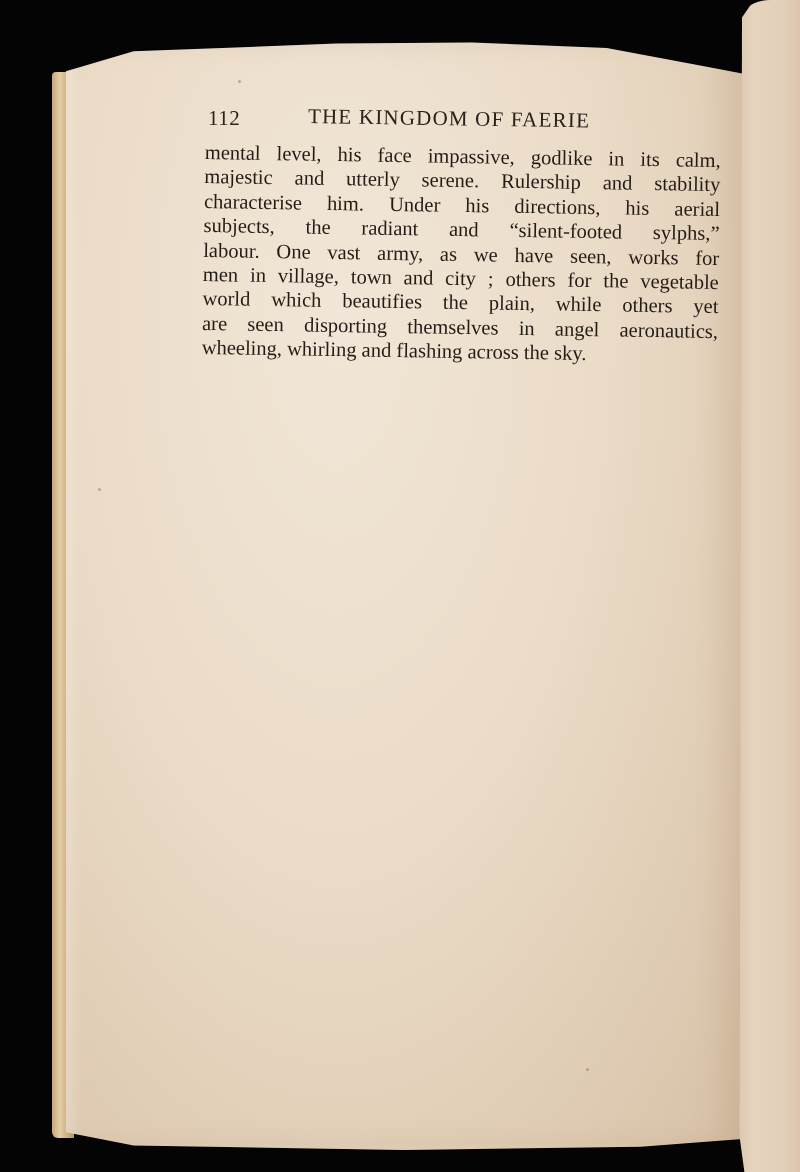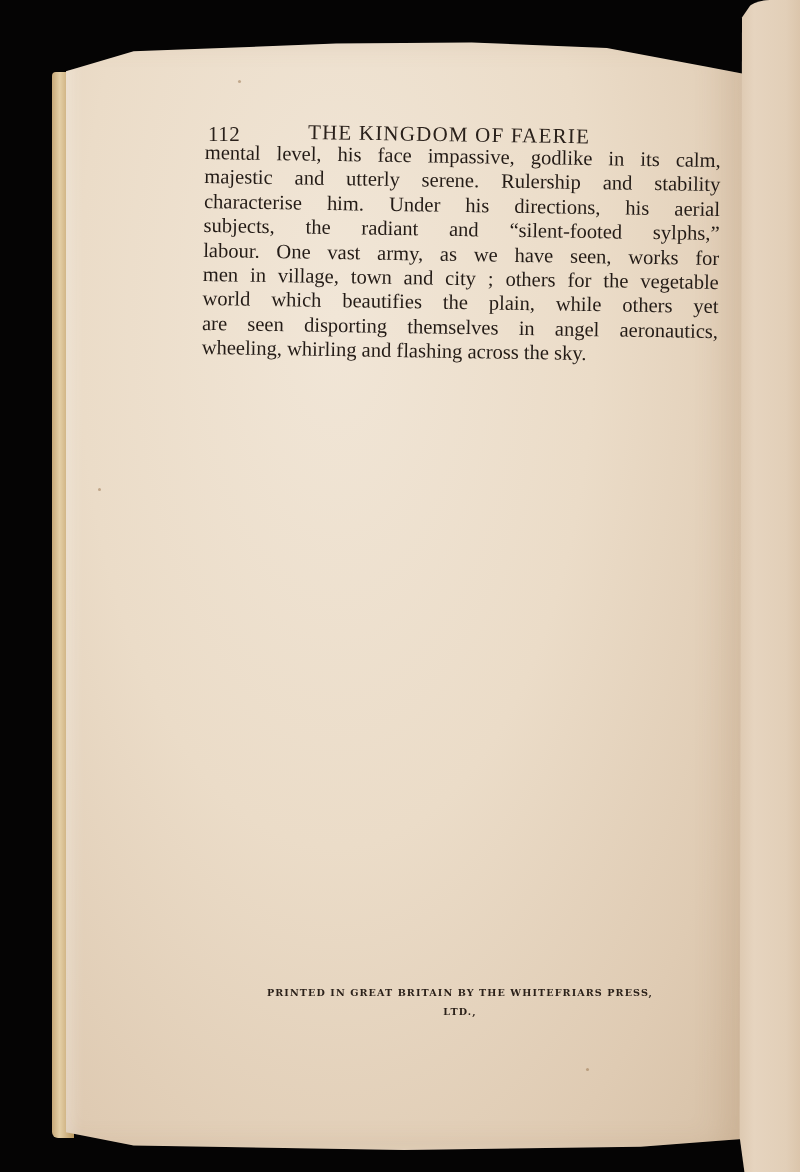--- a/index.html
+++ b/index.html
@@ -45,21 +45,20 @@
       border-radius: 40px 0 0 0;
       clip-path: polygon(15% 1.5%, 30% 0%, 100% 0%, 100% 100%, 18% 100%, 12% 97%);
     }
     .running-head {
       position: absolute;
       left: 208px;
       top: 104px;
       width: 430px;
       height: 30px;
       color: #2a211b;
-      margin-top: 16px;
     }
     .folio {
       position: absolute;
       left: 0;
       top: 2px;
       font-size: 21px;
       letter-spacing: 0.5px;
     }
     .head-title {
       position: absolute;
@@ -136,14 +135,13 @@
   <span class="line">characterise him.  Under his directions, his aerial</span>
   <span class="line">subjects, the radiant and “silent-footed sylphs,”</span>
   <span class="line">labour.  One vast army, as we have seen, works for</span>
   <span class="line">men in village, town and city ;  others for the vegetable</span>
   <span class="line">world which beautifies the plain, while others yet</span>
   <span class="line">are seen disporting themselves in angel aeronautics,</span>
   <span class="line last">wheeling, whirling and flashing across the sky.</span>
 </div>
 
 <div class="imprint">
-  <div>PRINTED IN GREAT BRITAIN BY THE WHITEFRIARS PRESS, LTD.,</div>
 </div>
 
 </body></html>

